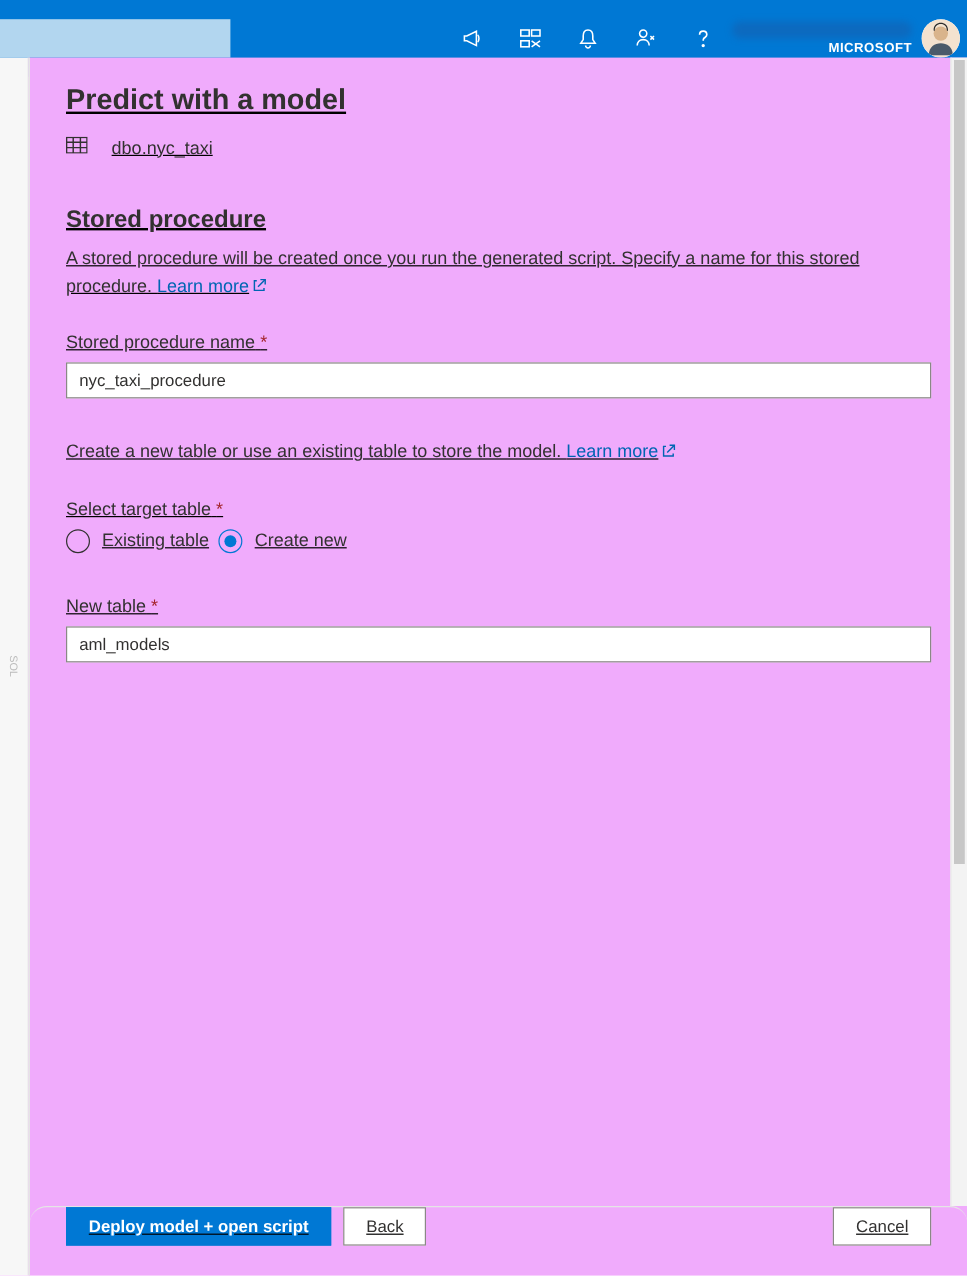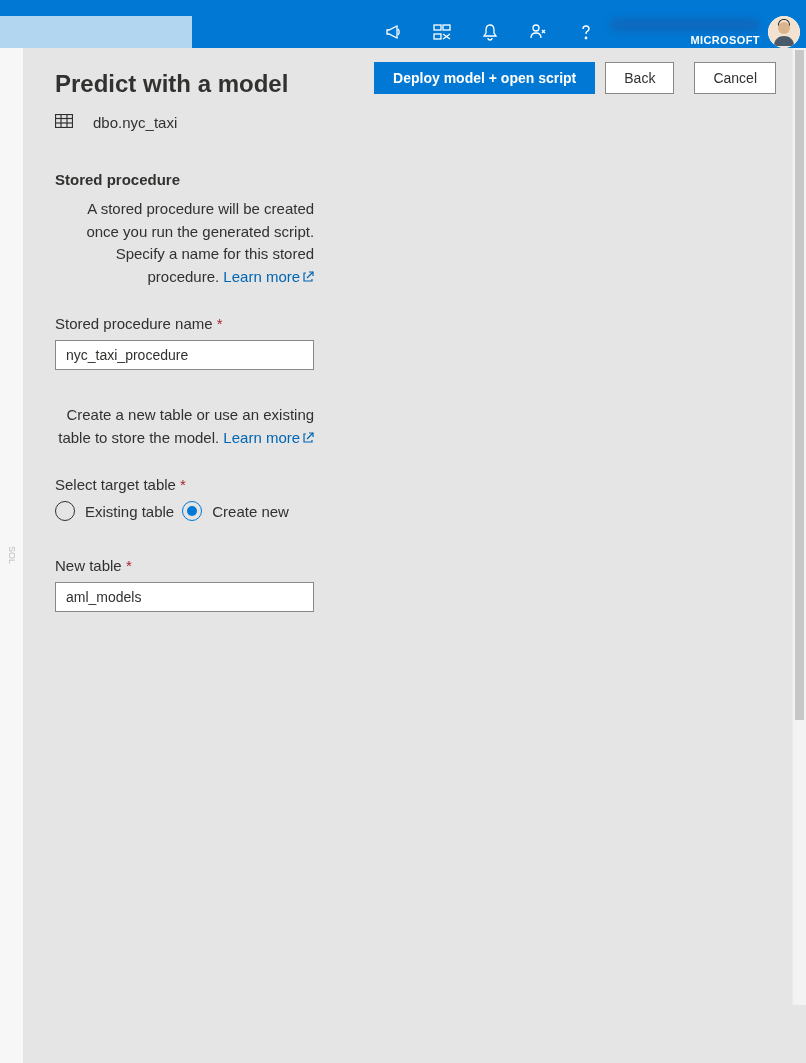--- a/index.html
+++ b/index.html
@@ -96,23 +96,25 @@
       align-items: center;
       justify-content: center;
       writing-mode: vertical-rl;
     }
     .panel {
       position: absolute;
       left: 24px;
       right: 0;
       top: 48px;
       bottom: 0;
-      background: #e5e5e5;
+      background: #f0abfc;
       border-left: 1px solid #e5e5e5;
       display: flex;
+      flex-direction: column;
+      text-decoration: underline;
     }
     .panel-body {
       padding: 22px 30px 0 30px;
       flex: 1;
       overflow: auto;
     }
     .scrollbar {
       position: absolute;
       right: 0;
       top: 48px;
@@ -138,31 +140,30 @@
     }
     .context-row {
       display: flex;
       align-items: center;
       gap: 20px;
       margin-bottom: 40px;
       color: #323130;
       font-size: 15px;
     }
     .section-heading {
-      font-size: 15px;
+      font-size: 20px;
       font-weight: 600;
       color: #323130;
       margin-bottom: 10px;
     }
     .section-desc {
       font-size: 15px;
       color: #323130;
       line-height: 1.5;
       margin-bottom: 26px;
-      text-align: right;
     }
     .link {
       color: #0065b3;
       text-decoration: none;
       cursor: pointer;
     }
     .ext-icon {
       margin-left: 2px;
       vertical-align: -1px;
     }
@@ -217,23 +218,24 @@
     .radio-dot {
       width: 10px;
       height: 10px;
       border-radius: 50%;
       background: #0078d4;
     }
     .footer {
       height: 58px;
       border-top: 1px solid #e5e5e5;
       display: flex;
-      align-items: center;
+      align-items: flex-start;
       padding: 0 30px;
       gap: 10px;
+      border-radius: 14px;
     }
     .footer-spacer { flex: 1; }
     .btn {
       height: 32px;
       padding: 0 18px;
       font-size: 14px;
       border: 1px solid #8a8886;
       background: #fff;
       color: #323130;
       cursor: pointer;

